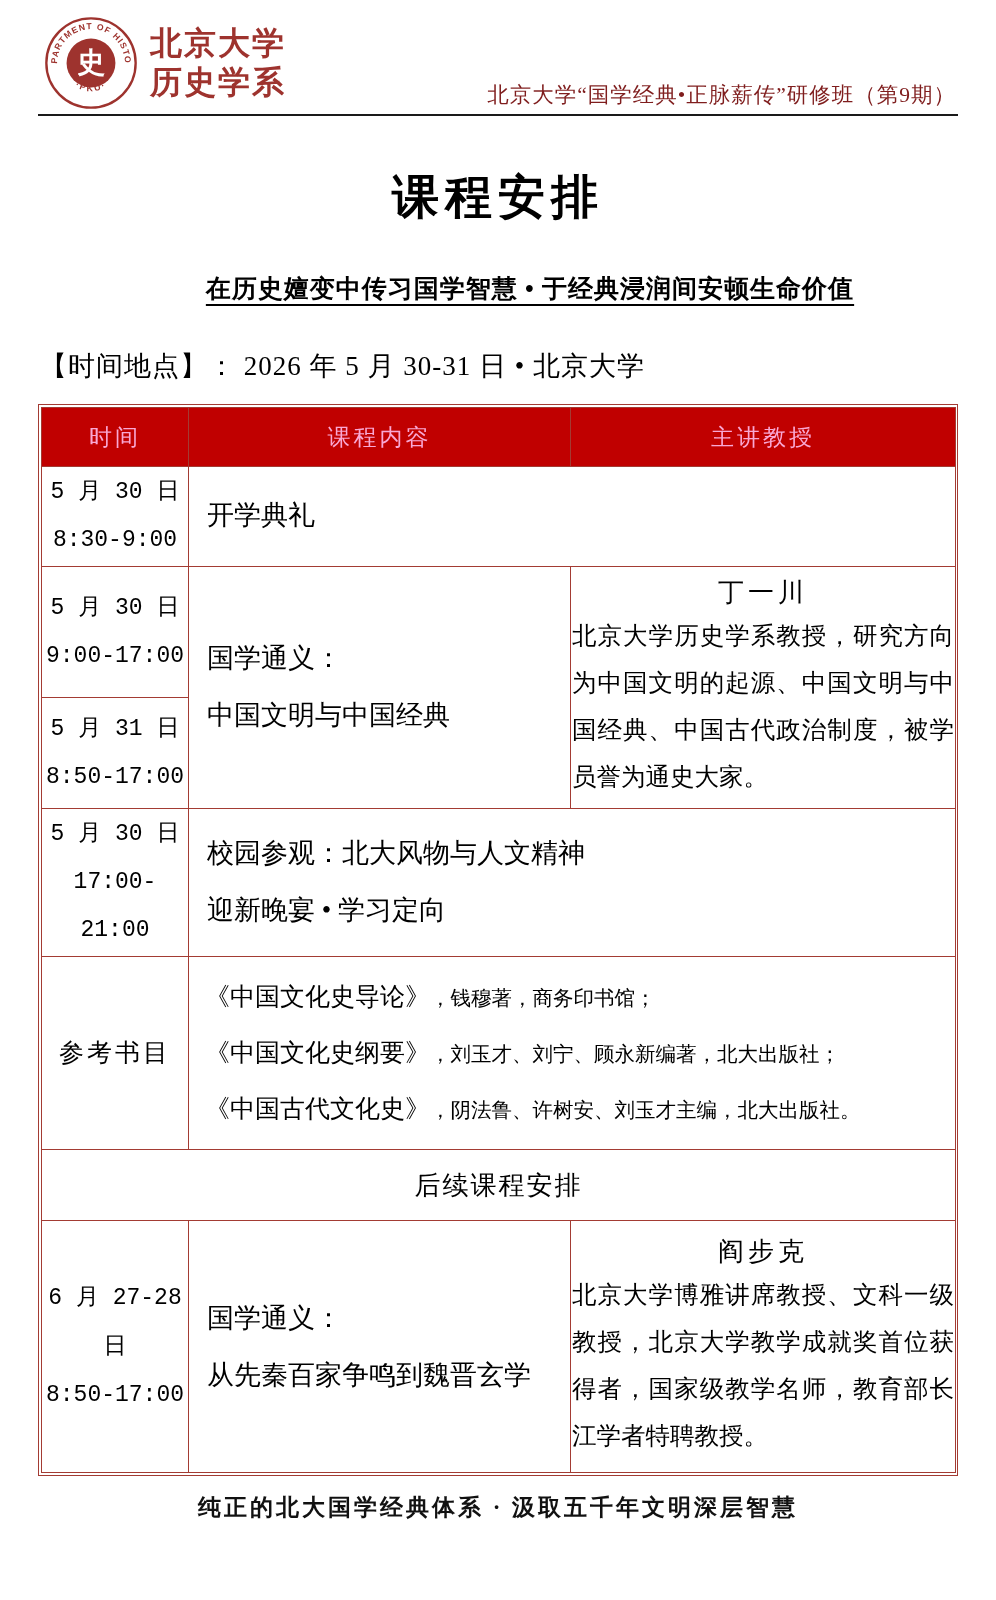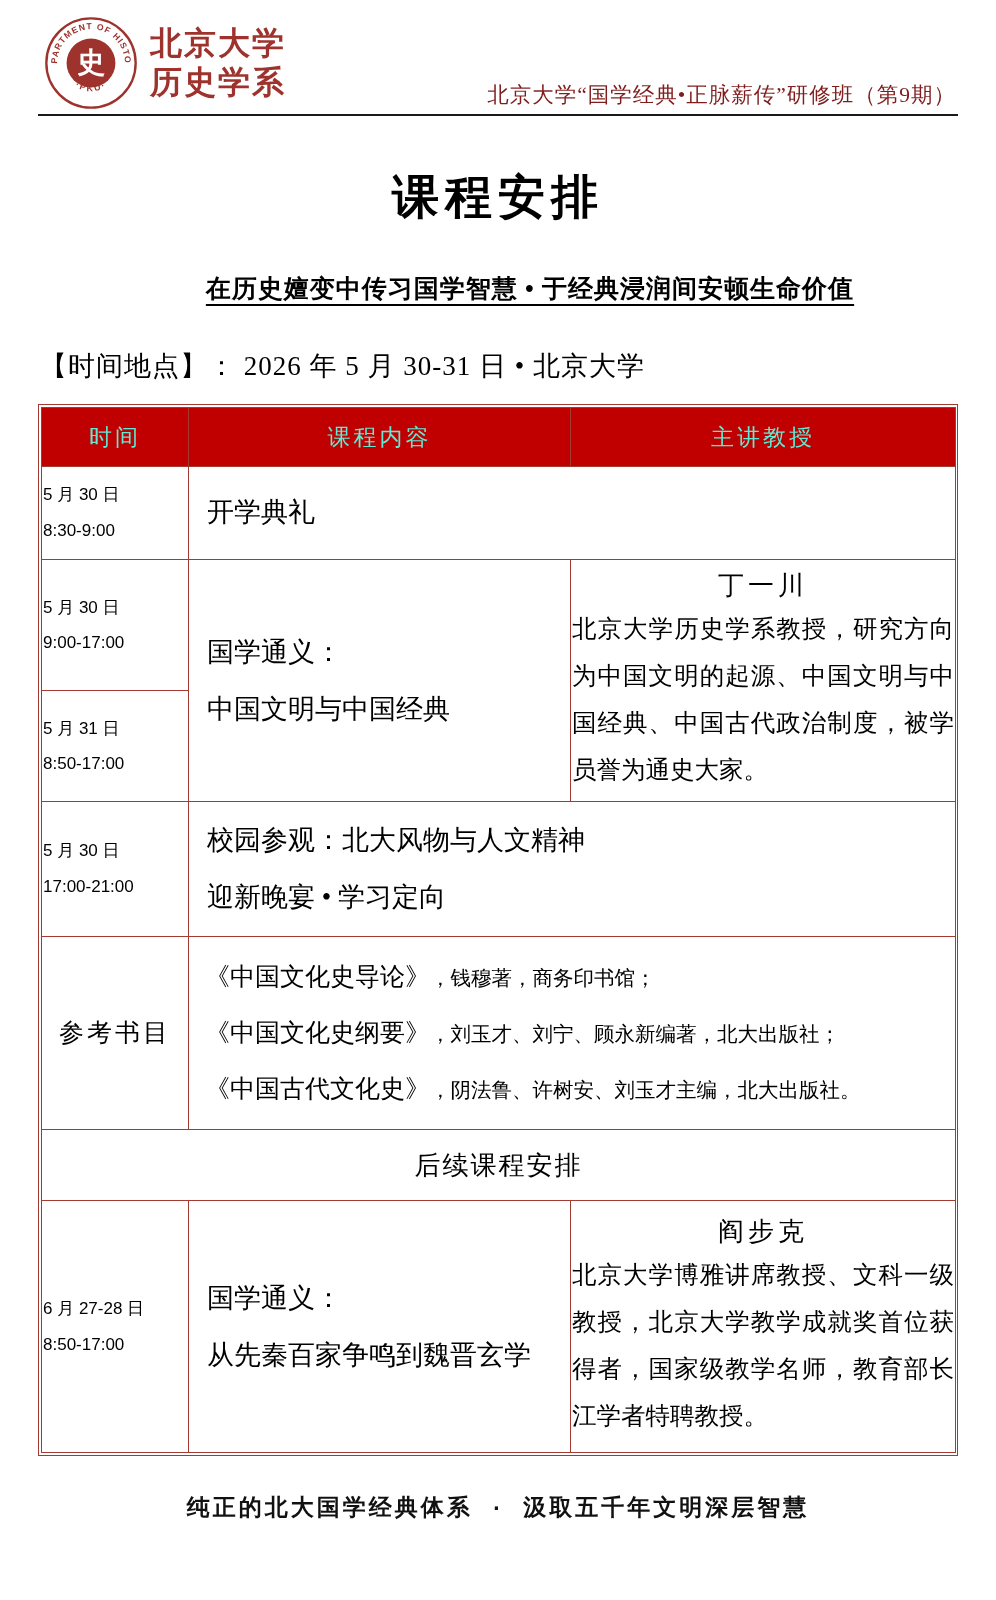--- a/index.html
+++ b/index.html
@@ -41,26 +41,26 @@
   }
   table.sched{border-collapse:collapse;width:100%;table-layout:fixed;}
   table.sched td,table.sched th{
     border:1.5px solid #a33b33;vertical-align:middle;
     font-weight:normal;overflow:hidden;
   }
   col.c-time{width:147px;}
   col.c-content{width:382px;}
   col.c-prof{width:385px;}
   tr.hdr th{
-    background:#c00000;color:#5eead4;height:56px;
+    background:#c00000;color:#f9a8d4;height:56px;
     font-size:23px;letter-spacing:3px;
   }
   td.time{
-    text-align:left;font-family:Liberation Sans, sans-serif;
-    font-size:17px;line-height:2.1;
+    text-align:center;font-family:Liberation Mono, monospace;
+    font-size:23px;line-height:2.1;
   }
   td.content{padding:10px 10px 10px 18px;font-size:27px;line-height:2.1;}
   td.content .single{line-height:1.4;}
   td.prof{padding:8px 1px;}
   .prof-name{text-align:center;font-size:26px;letter-spacing:4px;margin-bottom:2px;}
   .prof-bio{font-size:24.5px;line-height:1.92;text-align:justify;}
   td.books-label{text-align:center;font-size:25px;letter-spacing:3px;}
   td.books{padding:12px 8px 12px 16px;line-height:2.25;}
   .book-title{font-size:25px;}
   .book-detail{font-size:20.5px;}
@@ -69,21 +69,21 @@
   }
   .row-open{height:93px;}
   .row-g1{height:126px;}
   .row-g2{height:106px;}
   .row-campus{height:112px;}
   .row-books{height:180px;}
   .row-tongyi{height:252px;}
   
   .footer-slogan{
     position:absolute;top:1492px;left:0;width:100%;text-align:center;
-    font-weight:bold;font-size:23px;letter-spacing:3px;color:#111;font-family:Liberation Mono, monospace;
+    font-weight:bold;font-size:23px;letter-spacing:3px;color:#111;
   }
 </style>
 </head>
 <body>
 
 <div class="page">
 
   <div class="brand">
     <svg class="seal" viewBox="0 0 100 100">
       <circle cx="50" cy="50" r="47.5" fill="#ffffff" stroke="#9e332e" stroke-width="2.5"></circle>

